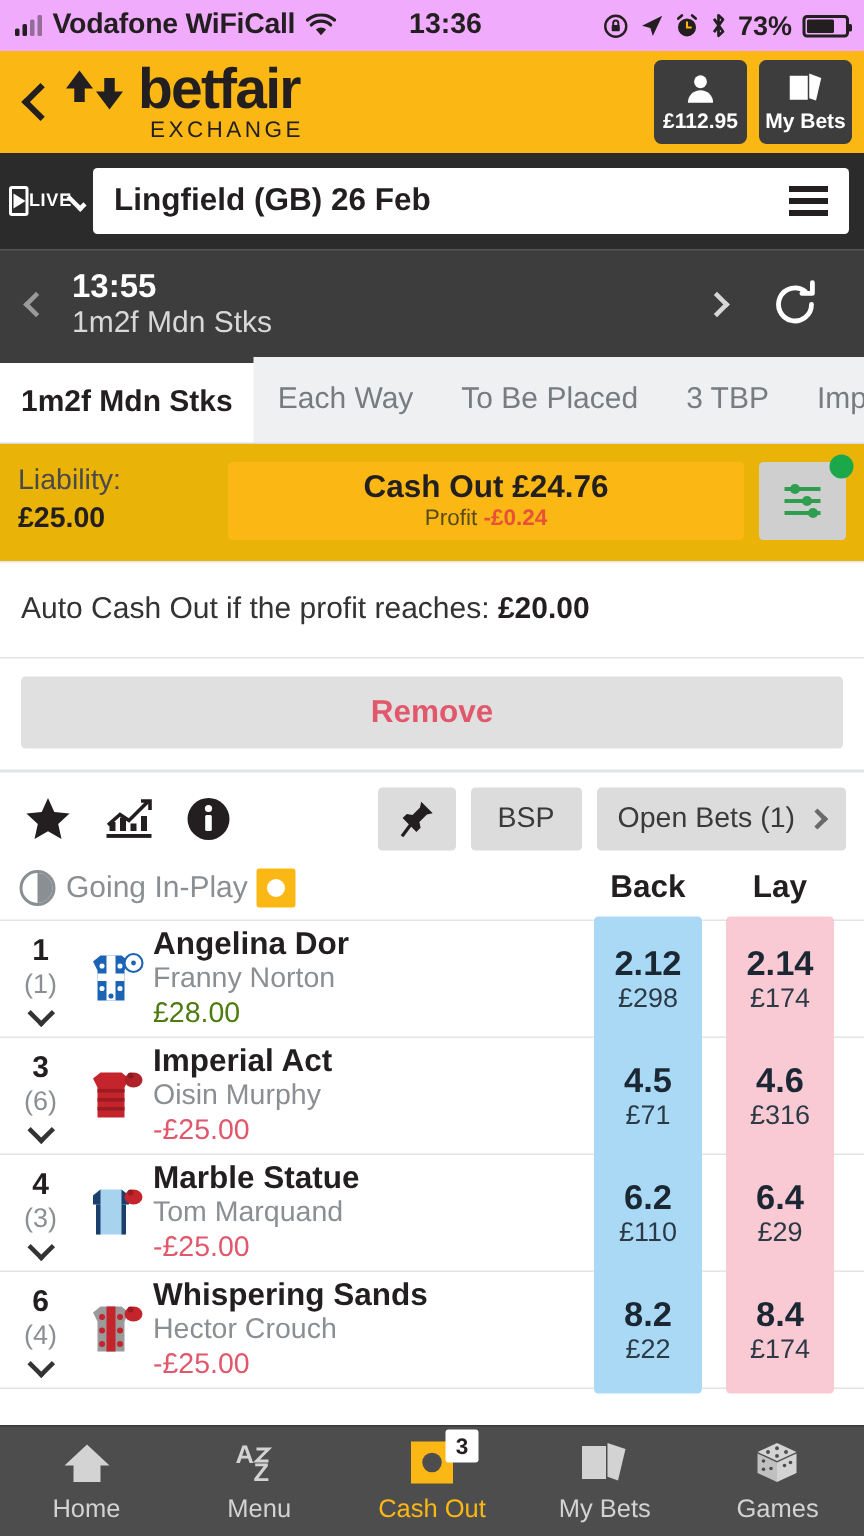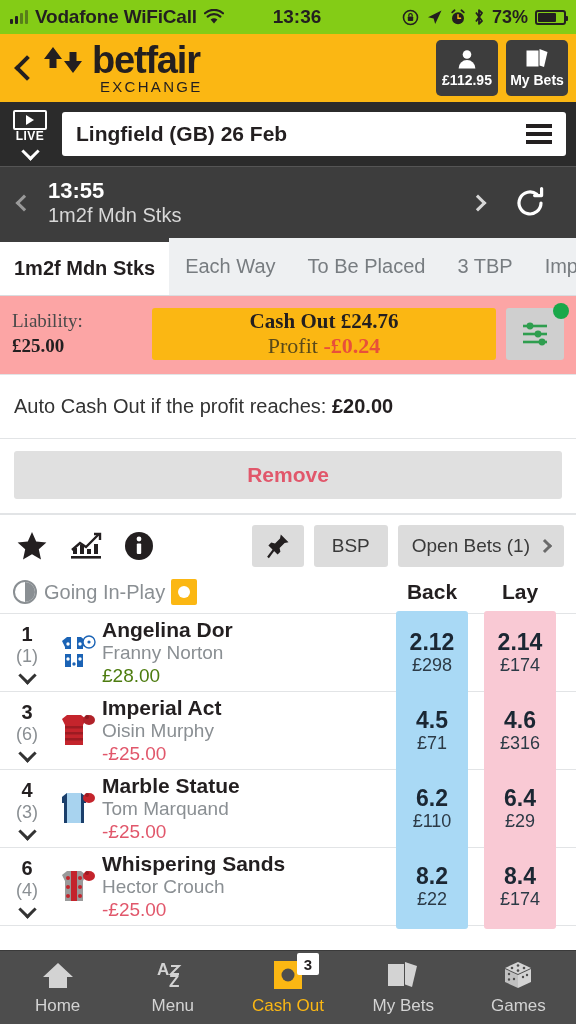--- a/index.html
+++ b/index.html
@@ -7,21 +7,21 @@
     width: 576px; height: 1024px;
     font-family: "Liberation Sans", sans-serif;
     background: #ffffff;
     overflow: hidden;
   }
   body { position: relative; }
 
   
   .statusbar {
     height: 34px;
-    background: #84cc16;
+    background: #f0abfc;
     display: flex;
     align-items: center;
     padding: 0 10px;
     color: #231f20;
     font-size: 19px;
     font-weight: bold;
   }
   .sb-left { display: flex; align-items: center; gap: 7px; }
   .signal { display: flex; align-items: flex-end; gap: 2px; height: 14px; }
   .signal i { width: 3px; background: #231f20; display: block; border-radius: 1px; }
@@ -84,21 +84,21 @@
     gap: 2px;
   }
   .hdr-btn-label { font-size: 14px; font-weight: bold; white-space: nowrap; }
 
   
   .venue-row {
     background: #2b2b2b; height: 64px;
     display: flex; align-items: center; padding: 0 10px 0 6px; gap: 8px;
   }
   .live-btn {
-    width: 48px; display: flex; flex-direction: column; align-items: center;
+    width: 48px; display: flex; flex-direction: row; align-items: center;
     color: #fff; flex: 0 0 48px;
   }
   .live-box {
     width: 34px; height: 20px; border: 2px solid #fff; border-radius: 2px;
     display: flex; align-items: center; justify-content: center;
   }
   .live-tri {
     width: 0; height: 0; border-left: 8px solid #fff;
     border-top: 5px solid transparent; border-bottom: 5px solid transparent;
   }
@@ -145,33 +145,32 @@
     font-size: 20px; color: #777c80; white-space: nowrap;
   }
   .tab.active {
     background: #fff; color: #231f20; font-weight: bold;
     border-top: 4px solid #3d3d3d; padding: 0 14px;
   }
 
   
   .cashout-row {
     display: flex; align-items: center; padding: 12px 12px 14px 12px; gap: 10px;
-    background: #fca5a5;
-    font-family: Liberation Serif, serif;
+    background: #eab308;
   }
   .liability { width: 130px; flex: 0 0 130px; line-height: 1.3; }
   .liability-label { font-size: 19px; color: #4a4a4a; }
   .liability-val { font-size: 19px; font-weight: bold; color: #231f20; }
   .cashout-btn {
     flex: 1; background: #FBB713; border-radius: 3px; height: 52px;
     display: flex; flex-direction: column; align-items: center; justify-content: center;
     line-height: 1.15;
   }
   .cashout-main { font-size: 21px; font-weight: bold; color: #231f20; }
-  .cashout-profit { font-size: 22px; color: #5a4a1a; }
+  .cashout-profit { font-size: 15px; color: #5a4a1a; }
   .cashout-profit b { color: #e8503a; font-weight: bold; }
   .settings-btn {
     position: relative; width: 58px; height: 52px; flex: 0 0 58px;
     background: #cfcfcf; border-radius: 3px;
     display: flex; align-items: center; justify-content: center;
   }
   .settings-dot {
     position: absolute; top: -5px; right: -5px;
     width: 16px; height: 16px; border-radius: 50%; background: #1aa84a;
   }

